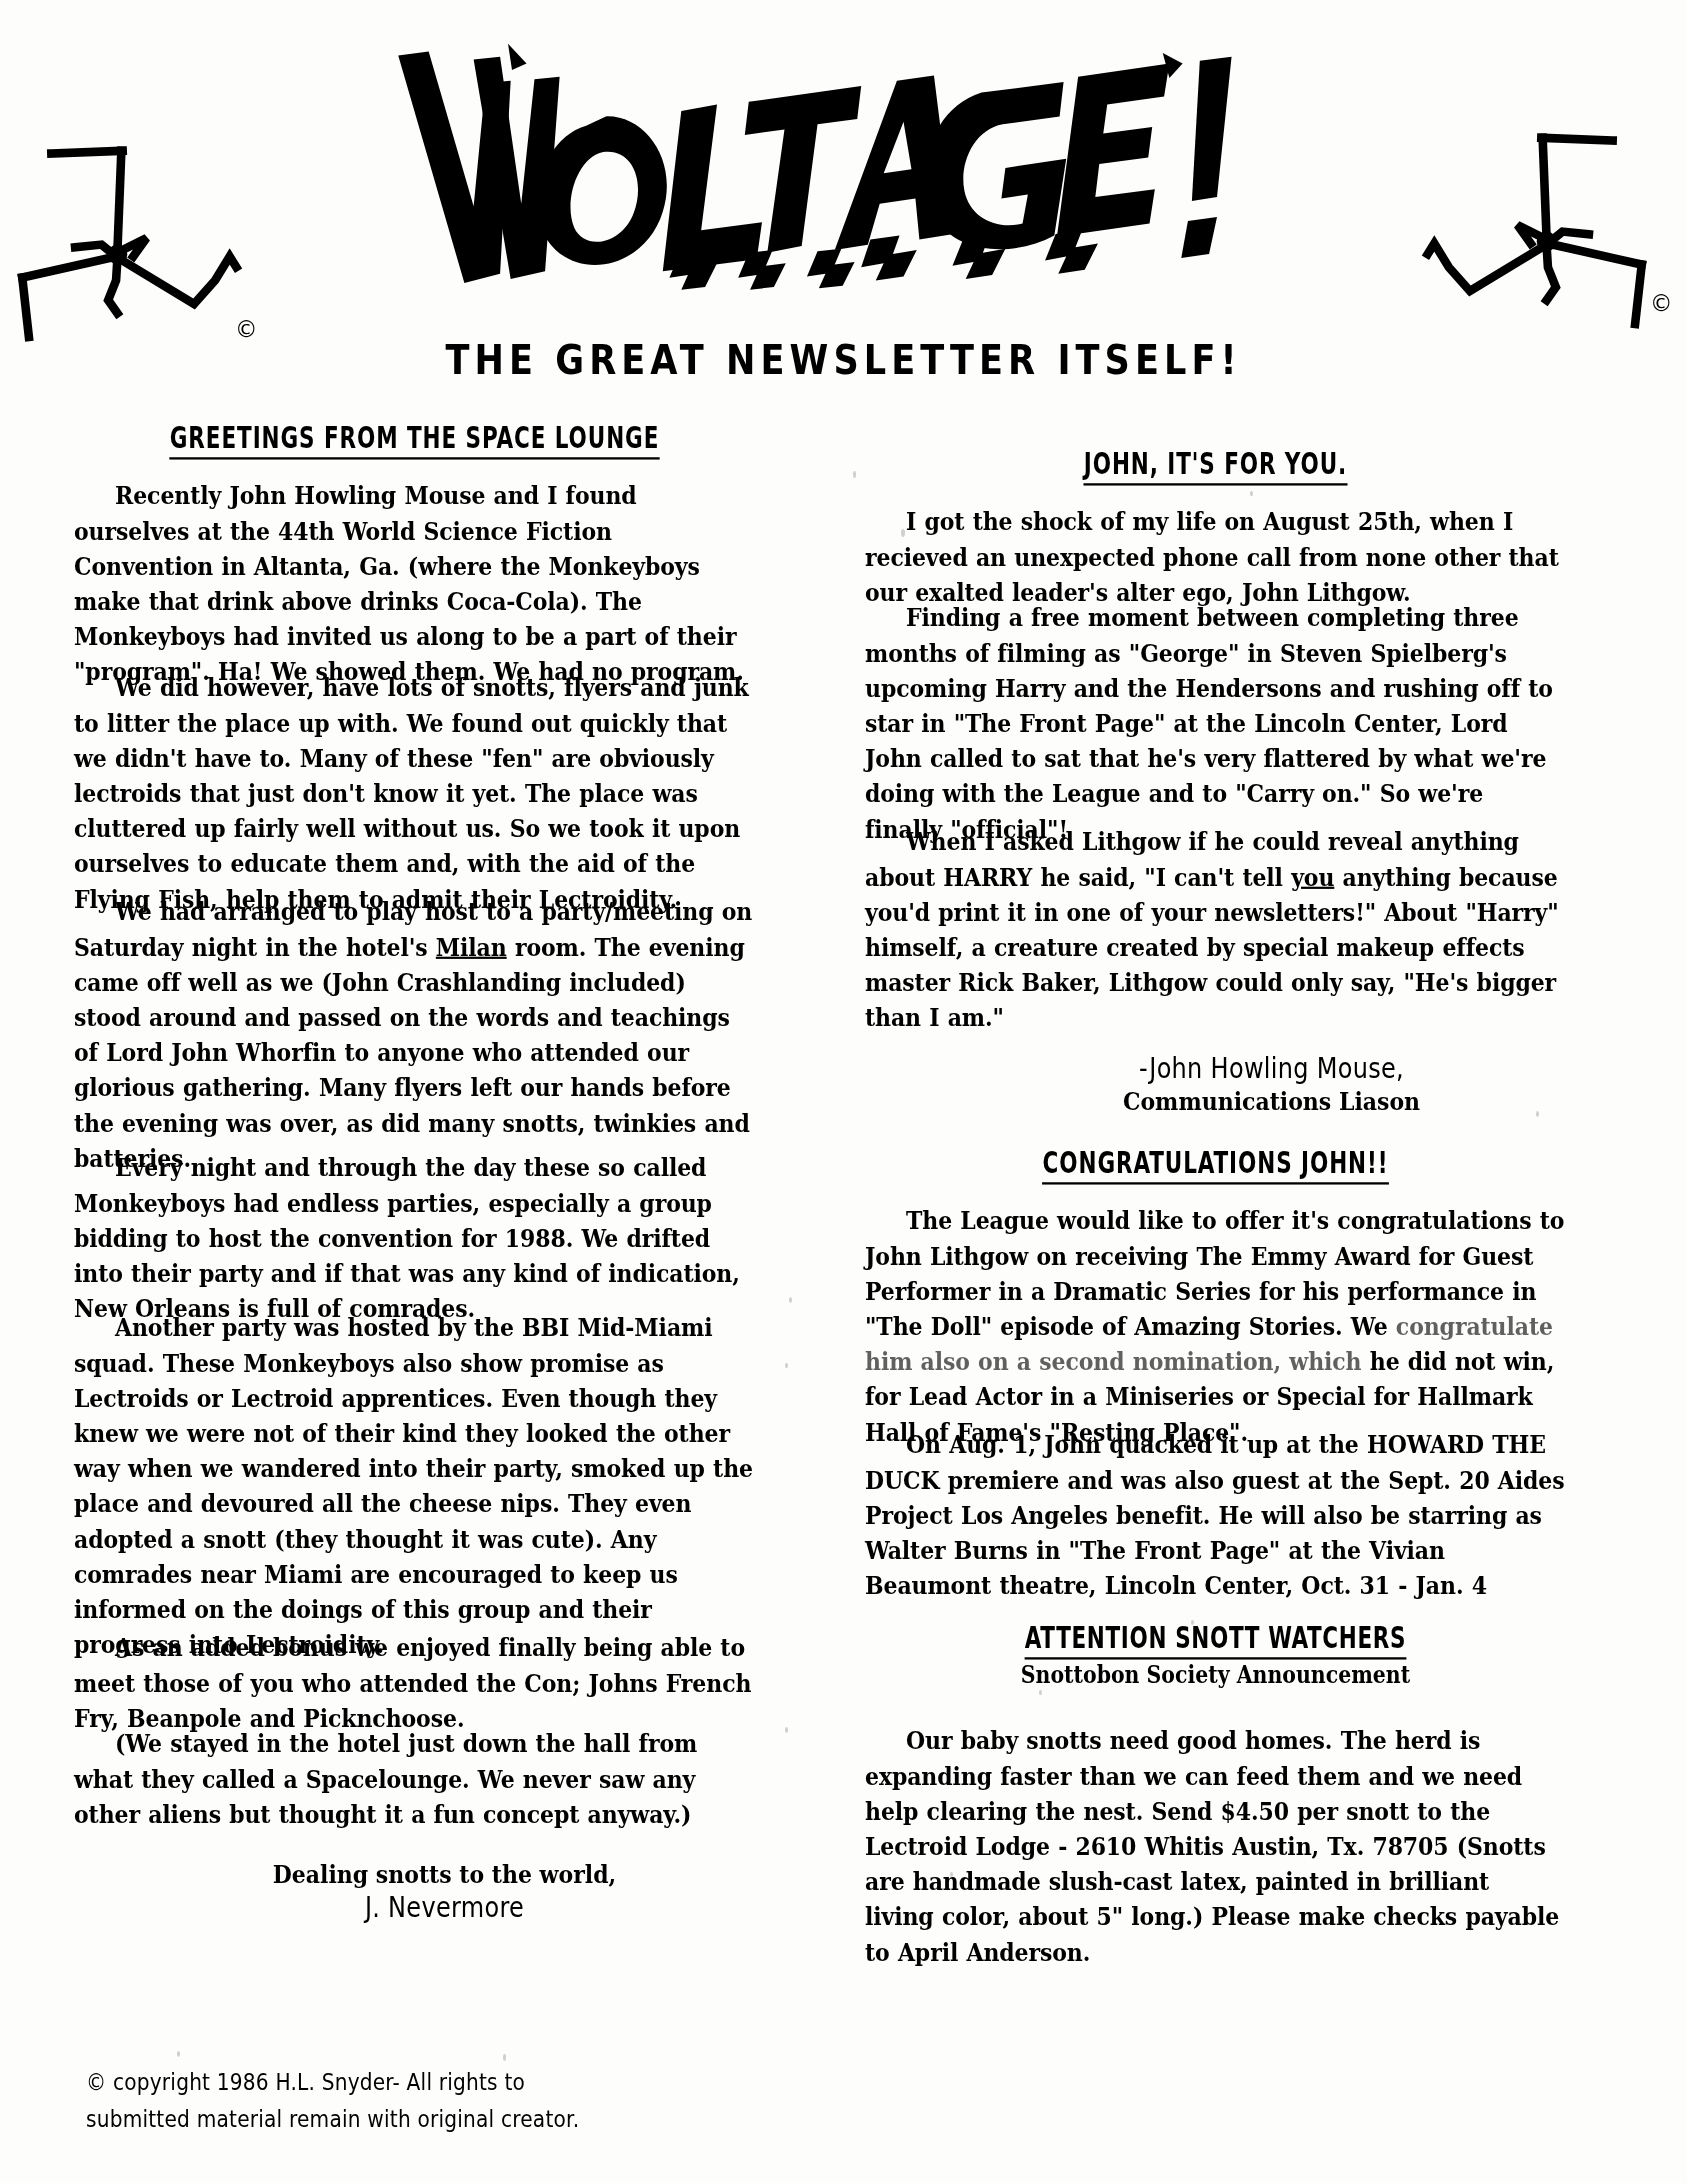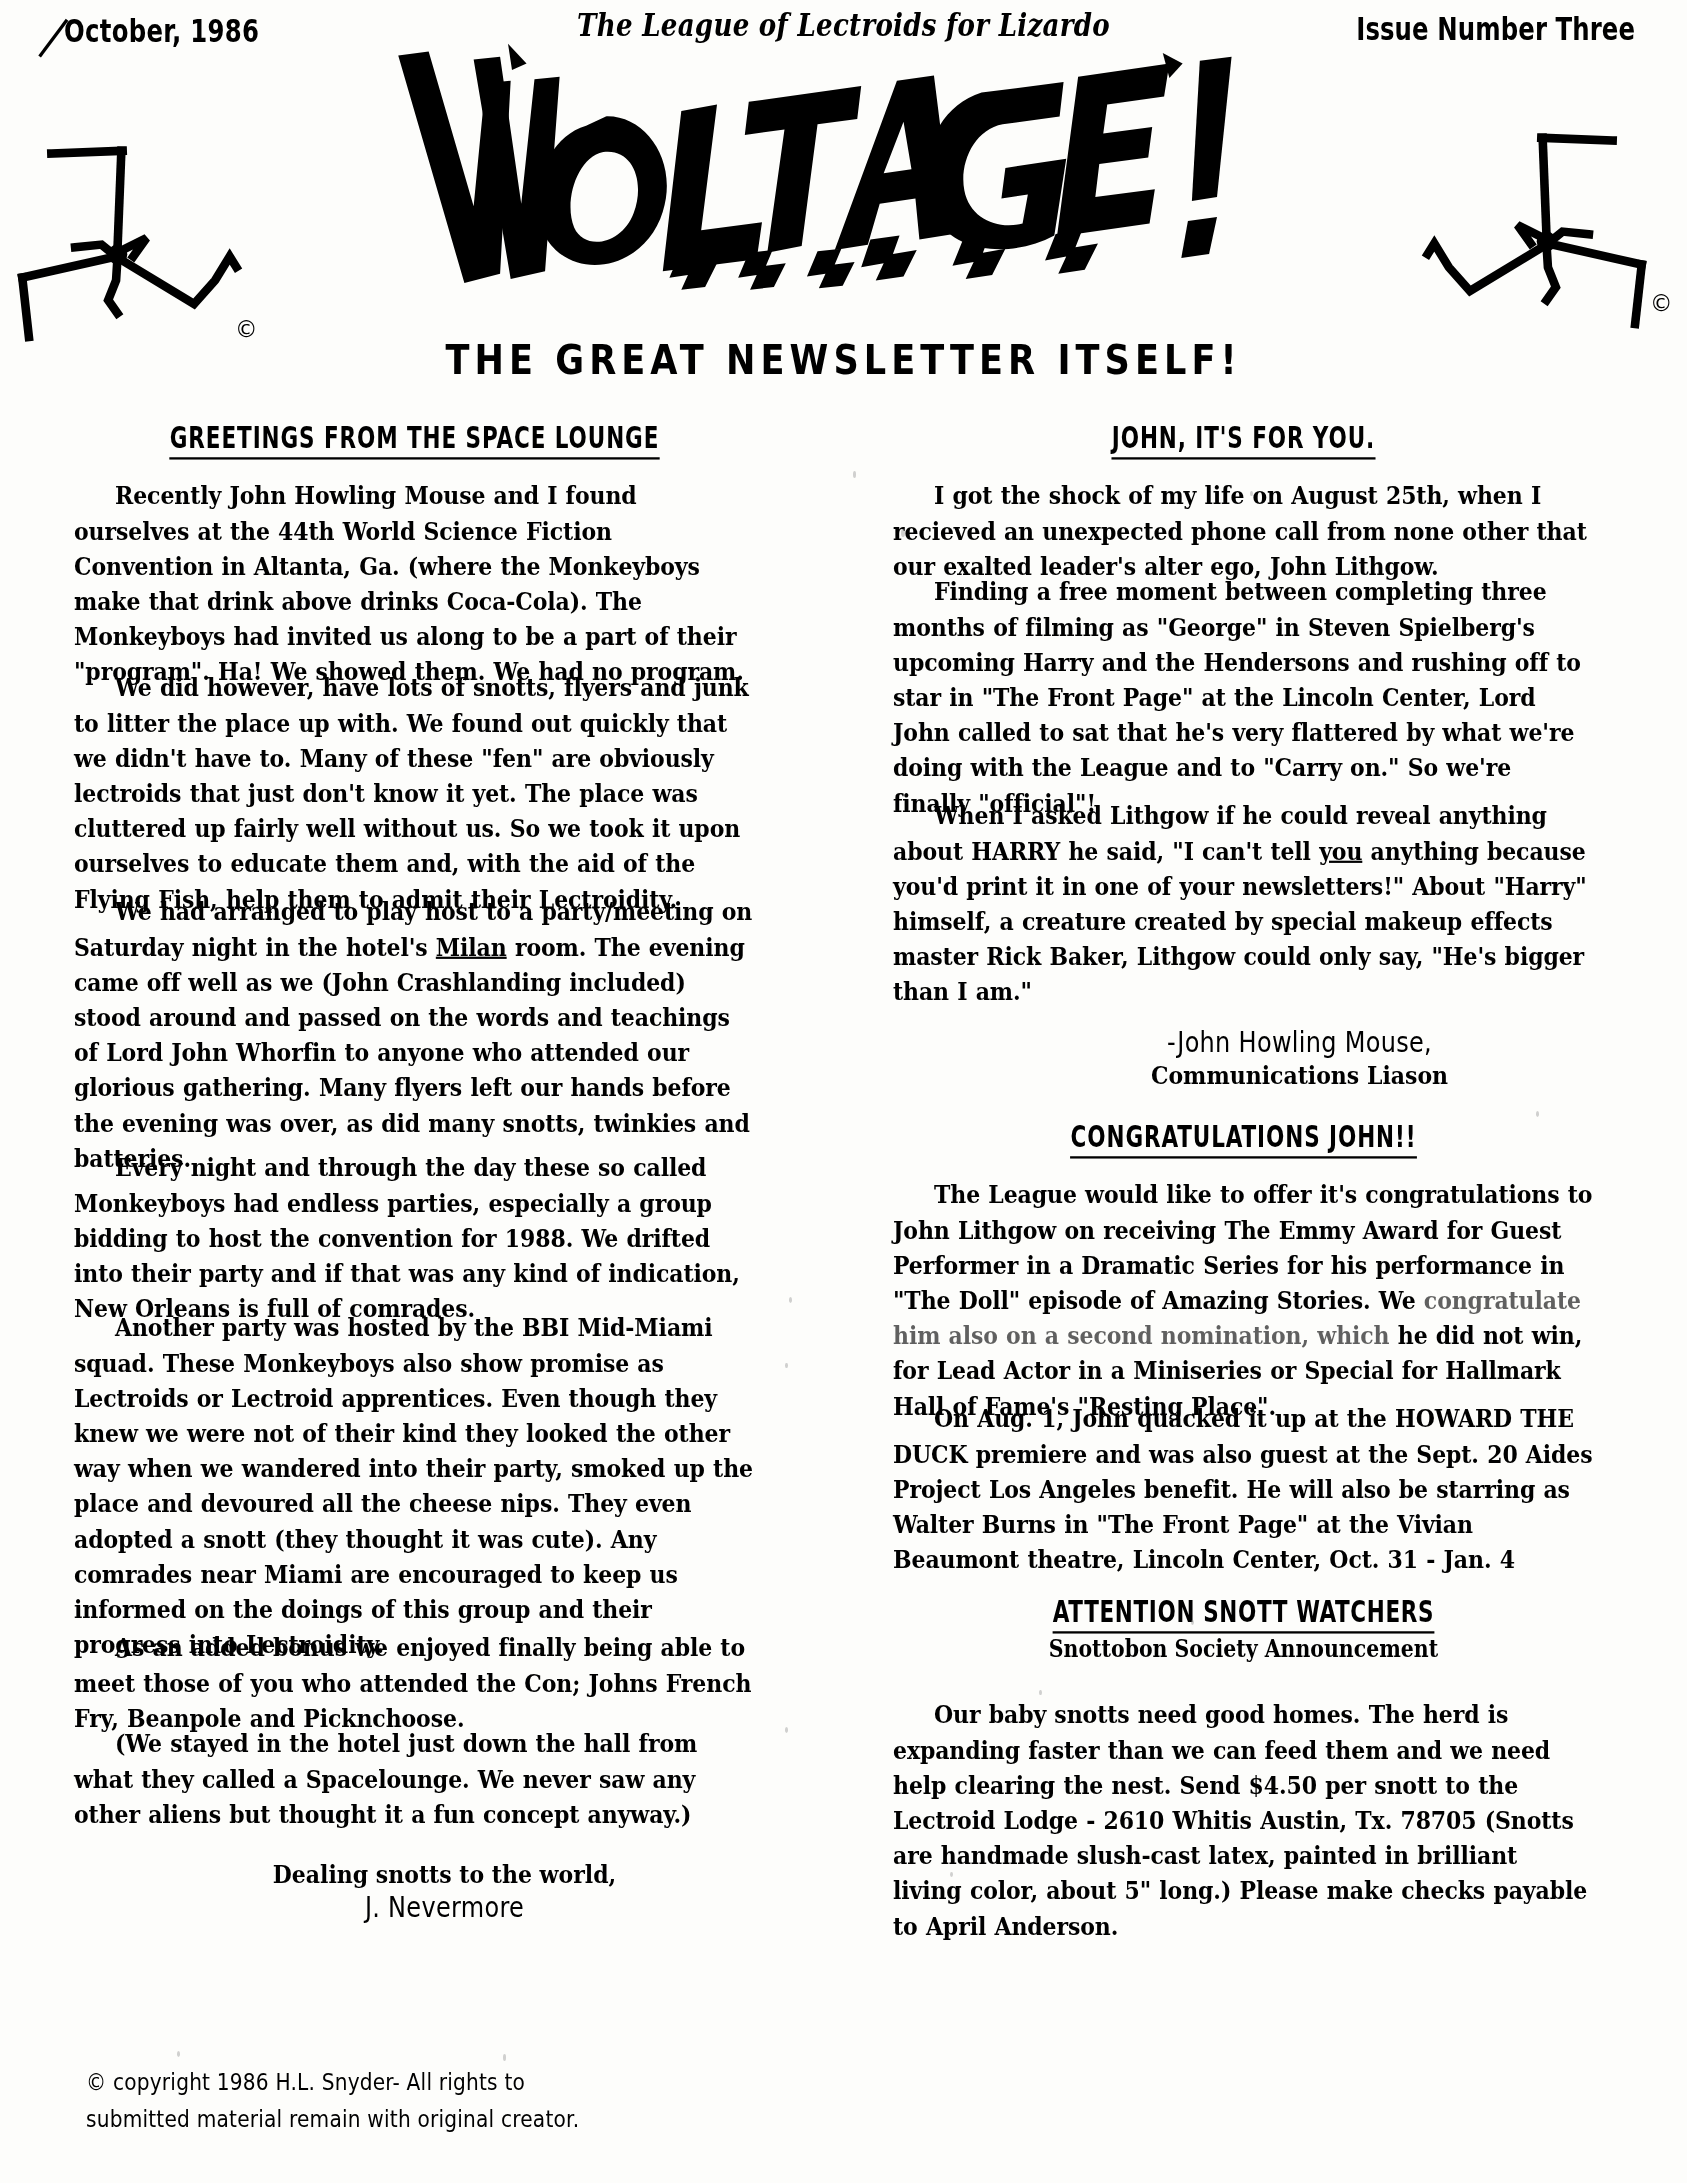--- a/index.html
+++ b/index.html
@@ -115,21 +115,21 @@
     letter-spacing: 5.3px;
     transform: scaleY(1.08) scaleX(.95);
   }
 
   
   .col {
     position: absolute;
     top: 423px;
   }
   .col-left  { left: 74px;  width: 681px; }
-  .col-right { left: 893px; width: 701px; }
+  .col-right { left: 865px; width: 701px; margin-top: 26px; }
 
   .sec-head {
     text-align: center;
     font-family: "DejaVu Sans Condensed", "DejaVu Sans", sans-serif;
     font-weight: 700;
     font-size: 26px;
     letter-spacing: 1px;
     transform: scaleY(1.15) scaleX(.92);
     margin: 0 auto 4px auto;
     white-space: nowrap;
@@ -200,28 +200,20 @@
     transform: scaleY(1.12) scaleX(.96);
     transform-origin: left top;
     white-space: pre-line;
   }
 </style>
 </head>
 <body>
 
 <div class="page">
 
-  <div class="topbar">
-    <svg class="top-date-slash" viewBox="0 0 52 62">
-      <path d="M4 60 L46 4" stroke="#000" stroke-width="5" fill="none"></path>
-    </svg>
-    <div class="top-date">October, 1986</div>
-    <div class="top-org">The League of Lectroids for Lizardo</div>
-    <div class="top-issue">Issue Number Three</div>
-  </div>
 
   <div class="wordmark-wrap">
 
     <svg class="figure left" width="251" height="218" viewBox="0 0 380 330">
       <g stroke="#000" stroke-width="13" fill="none" stroke-linecap="square">
         <path d="M52 40 L160 36"></path>
         <path d="M158 36 L152 188"></path>
         <path d="M88 182 L128 178 L150 196"></path>
         <path d="M152 190 L196 168 L176 196"></path>
         <path d="M150 196 L8 228"></path>

